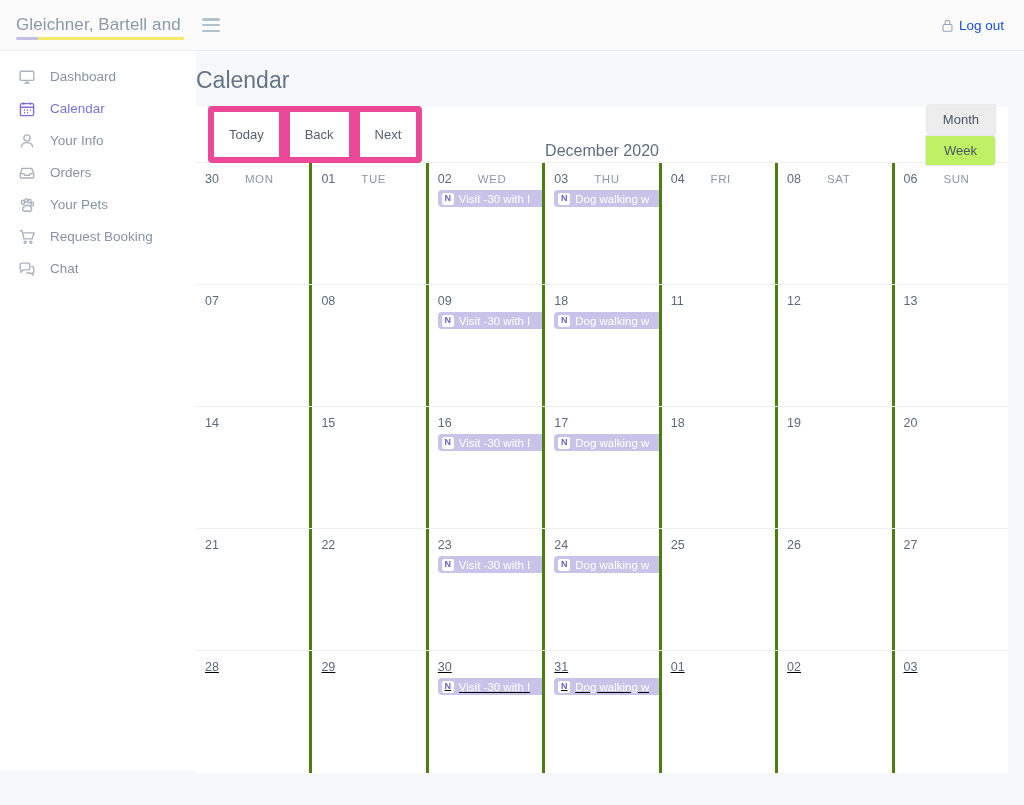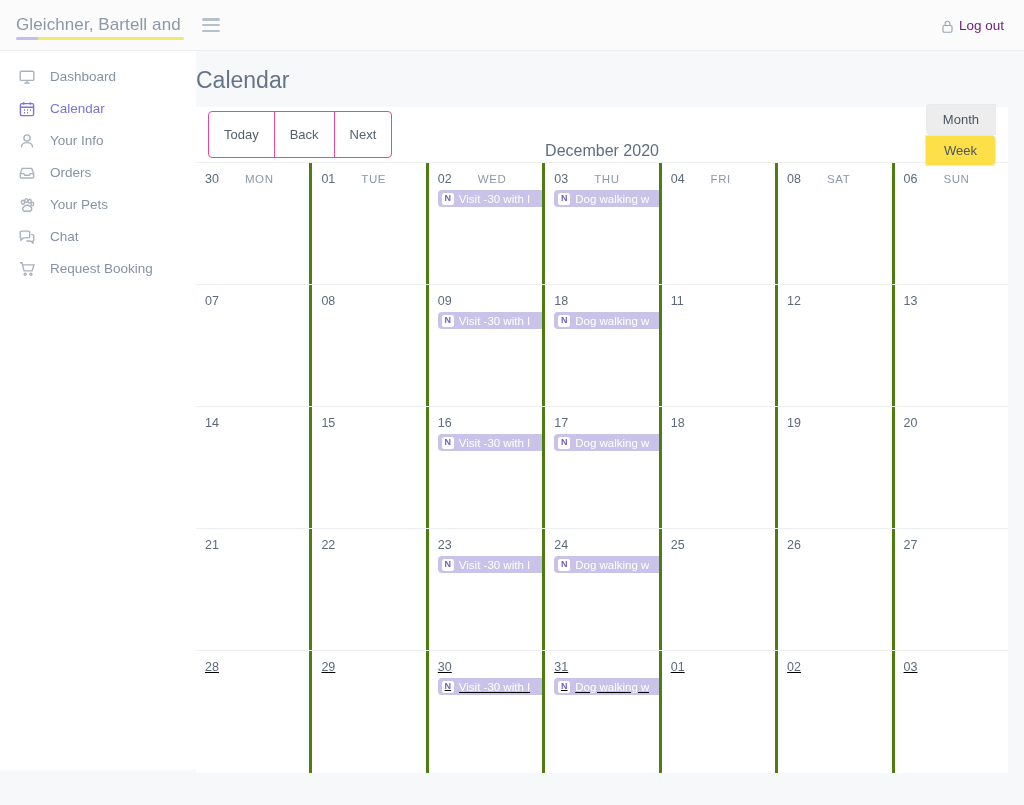--- a/index.html
+++ b/index.html
@@ -48,22 +48,22 @@
   .hamburger {
     margin-left: 16px;
     width: 18px; height: 14px;
     display: flex; flex-direction: column; justify-content: space-between;
     cursor: pointer;
   }
   .hamburger i { display: block; height: 2.5px; background: #b6c0cd; border-radius: 2px; }
 
   .logout {
     margin-left: auto; margin-right: 20px;
-    display: flex; align-items: flex-end; gap: 6px;
-    color: #701a75; font-size: 13.5px; cursor: pointer;
+    display: flex; align-items: center; gap: 6px;
+    color: #1d4ed8; font-size: 13.5px; cursor: pointer;
   }
   .logout svg { display: block; }
 
   
   .sidebar {
     position: absolute; top: 51px; left: 0;
     width: 196px; height: 719px;
     background: #ffffff;
     padding-top: 10px;
   }
@@ -103,40 +103,40 @@
   
   .cal-toolbar {
     display: flex; align-items: center;
     height: 55px;
     padding: 0 12px;
     position: relative;
   }
   .btn-group { display: flex; }
   .btn {
     background: #fff;
-    border: 1px solid #ec4899;
+    border: 6px solid #ec4899;
     color: #56606e;
     font-size: 13px;
     padding: 15px 15px;
     cursor: pointer;
     font-family: "Liberation Sans", sans-serif;
     margin-left: -1px;
   }
   .btn:first-child { border-radius: 4px 0 0 4px; margin-left: 0; }
   .btn:last-child { border-radius: 0 4px 4px 0; }
   .toolbar-label {
     position: absolute; left: 0; right: 0; top: 16px;
     height: 55px; line-height: 55px;
     text-align: center;
     font-size: 16px; color: #5f6d80;
     pointer-events: none;
   }
   .view-group { margin-left: auto; display: flex; z-index: 2; flex-direction: column; }
   .view-btn {
-    background: #fde047; border: 1px solid #e7e9ec;
+    background: #bef264; border: 1px solid #e7e9ec;
     color: #4b5563; font-size: 13px;
     padding: 7px 16px; cursor: pointer; margin-left: -1px;
     font-family: "Liberation Sans", sans-serif;
   }
   .view-btn:first-child { border-radius: 4px 0 0 4px; margin-left: 0; }
   .view-btn:last-child { border-radius: 0 4px 4px 0; }
   .view-btn.active { background: #ededee; }
 
   
   .cal-grid { border-top: 1px solid #eceef0; }
@@ -272,36 +272,36 @@
           <ellipse cx="13.3" cy="7" rx="1.3" ry="1.7"></ellipse>
           <path d="M8.4 8.2c2.4 0 4.3 1.9 4.3 3.8 0 1.6-1.5 2.6-3.2 2.2-1-.2-1.6-.2-2.6 0-1.7.4-3.2-.6-3.2-2.2 0-1.9 2.3-3.8 4.7-3.8z"></path>
         </svg>
     </span>
     <span>Your Pets</span>
   </div>
 
   <div class="nav-item">
     <span class="ico">
       <svg width="16" height="16" viewBox="0 0 16 16">
-          <path d="M1.2 3.3a1.2 1.2 0 0 1 1.2-1.2h7.1a1.2 1.2 0 0 1 1.2 1.2v4.4a1.2 1.2 0 0 1-1.2 1.2H4.6L2 11V9.1a1.2 1.2 0 0 1-.8-1.1z"></path>
-          <path d="M12.1 5.6h1.5a1.2 1.2 0 0 1 1.2 1.2v4.1a1.2 1.2 0 0 1-.9 1.1v1.9l-2.3-1.9H7.3"></path>
-        </svg>
-    </span>
-    <span>Chat</span>
-  </div>
-
-  <div class="nav-item">
-    <span class="ico">
-      <svg width="16" height="16" viewBox="0 0 16 16">
           <path d="M.9 1.7h2.1l2 8.2h8.1l1.9-6H4"></path>
           <circle cx="6.2" cy="13.3" r="1.1"></circle>
           <circle cx="11.9" cy="13.3" r="1.1"></circle>
         </svg>
     </span>
     <span>Request Booking</span>
+  </div>
+
+  <div class="nav-item">
+    <span class="ico">
+      <svg width="16" height="16" viewBox="0 0 16 16">
+          <path d="M1.2 3.3a1.2 1.2 0 0 1 1.2-1.2h7.1a1.2 1.2 0 0 1 1.2 1.2v4.4a1.2 1.2 0 0 1-1.2 1.2H4.6L2 11V9.1a1.2 1.2 0 0 1-.8-1.1z"></path>
+          <path d="M12.1 5.6h1.5a1.2 1.2 0 0 1 1.2 1.2v4.1a1.2 1.2 0 0 1-.9 1.1v1.9l-2.3-1.9H7.3"></path>
+        </svg>
+    </span>
+    <span>Chat</span>
   </div>
 
 </div>
 
 <div class="main">
   <div class="title-row">
     <h1 class="page-title">Calendar</h1>
   </div>
 
   <div class="panel">

